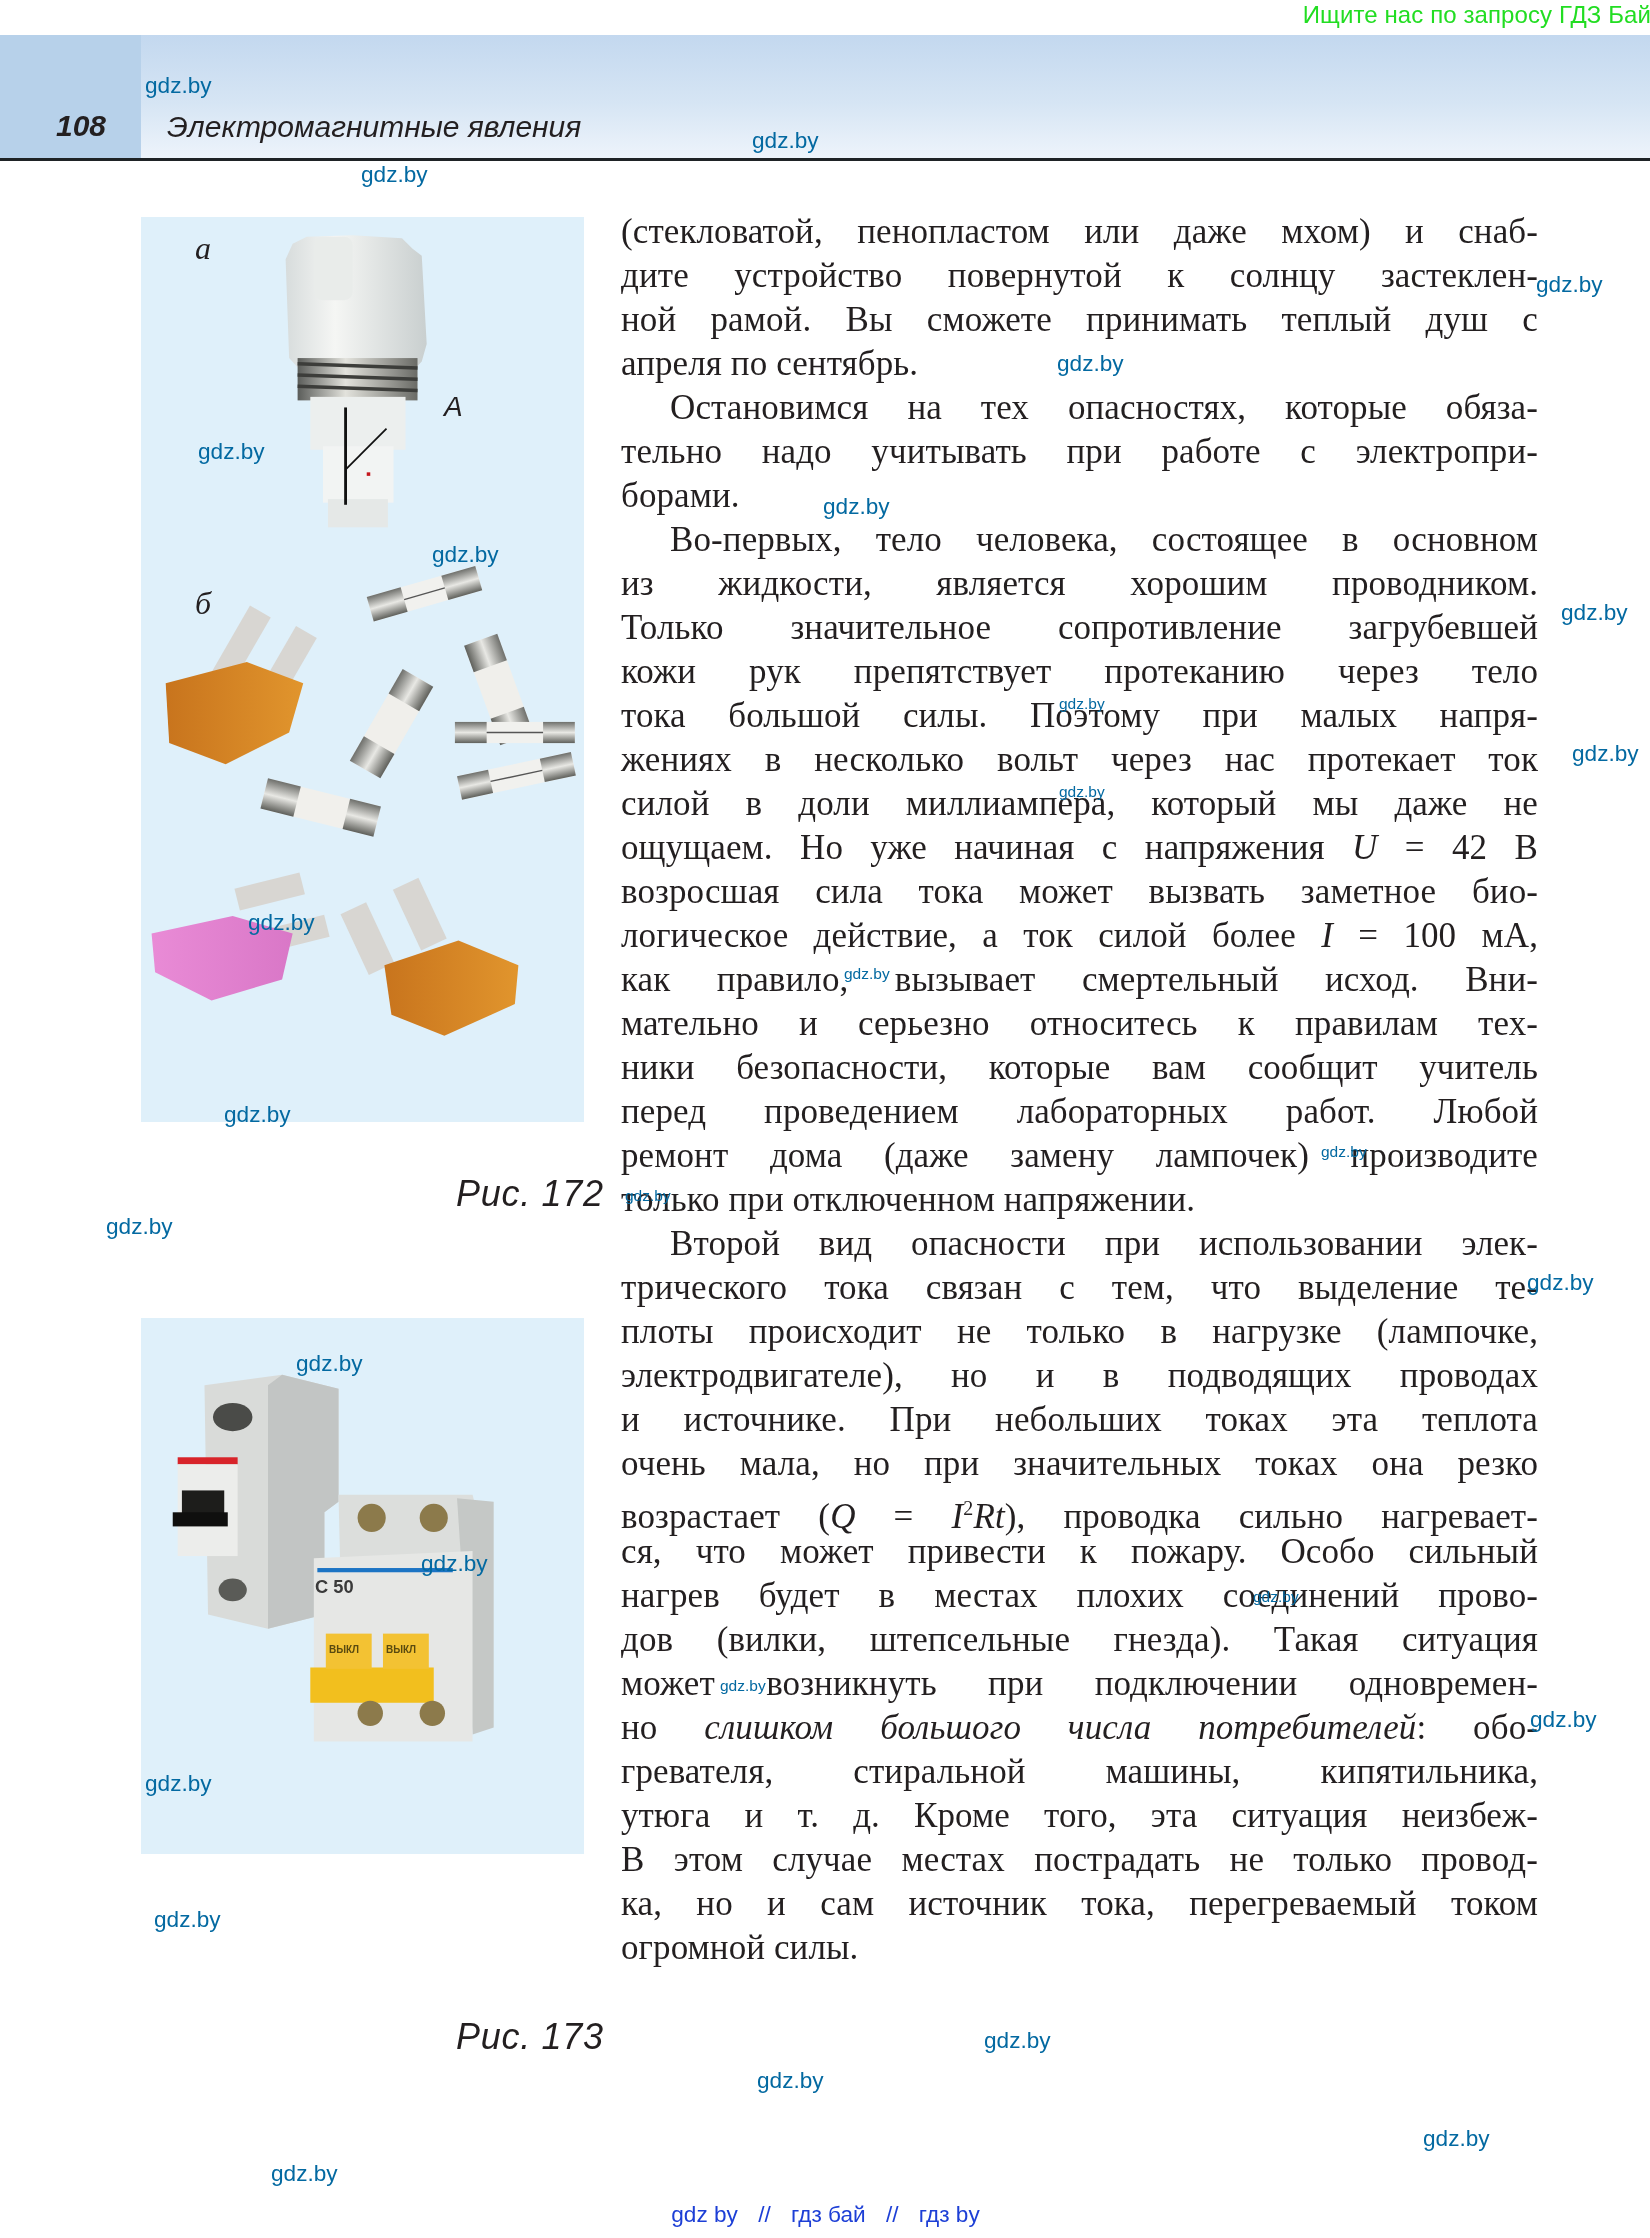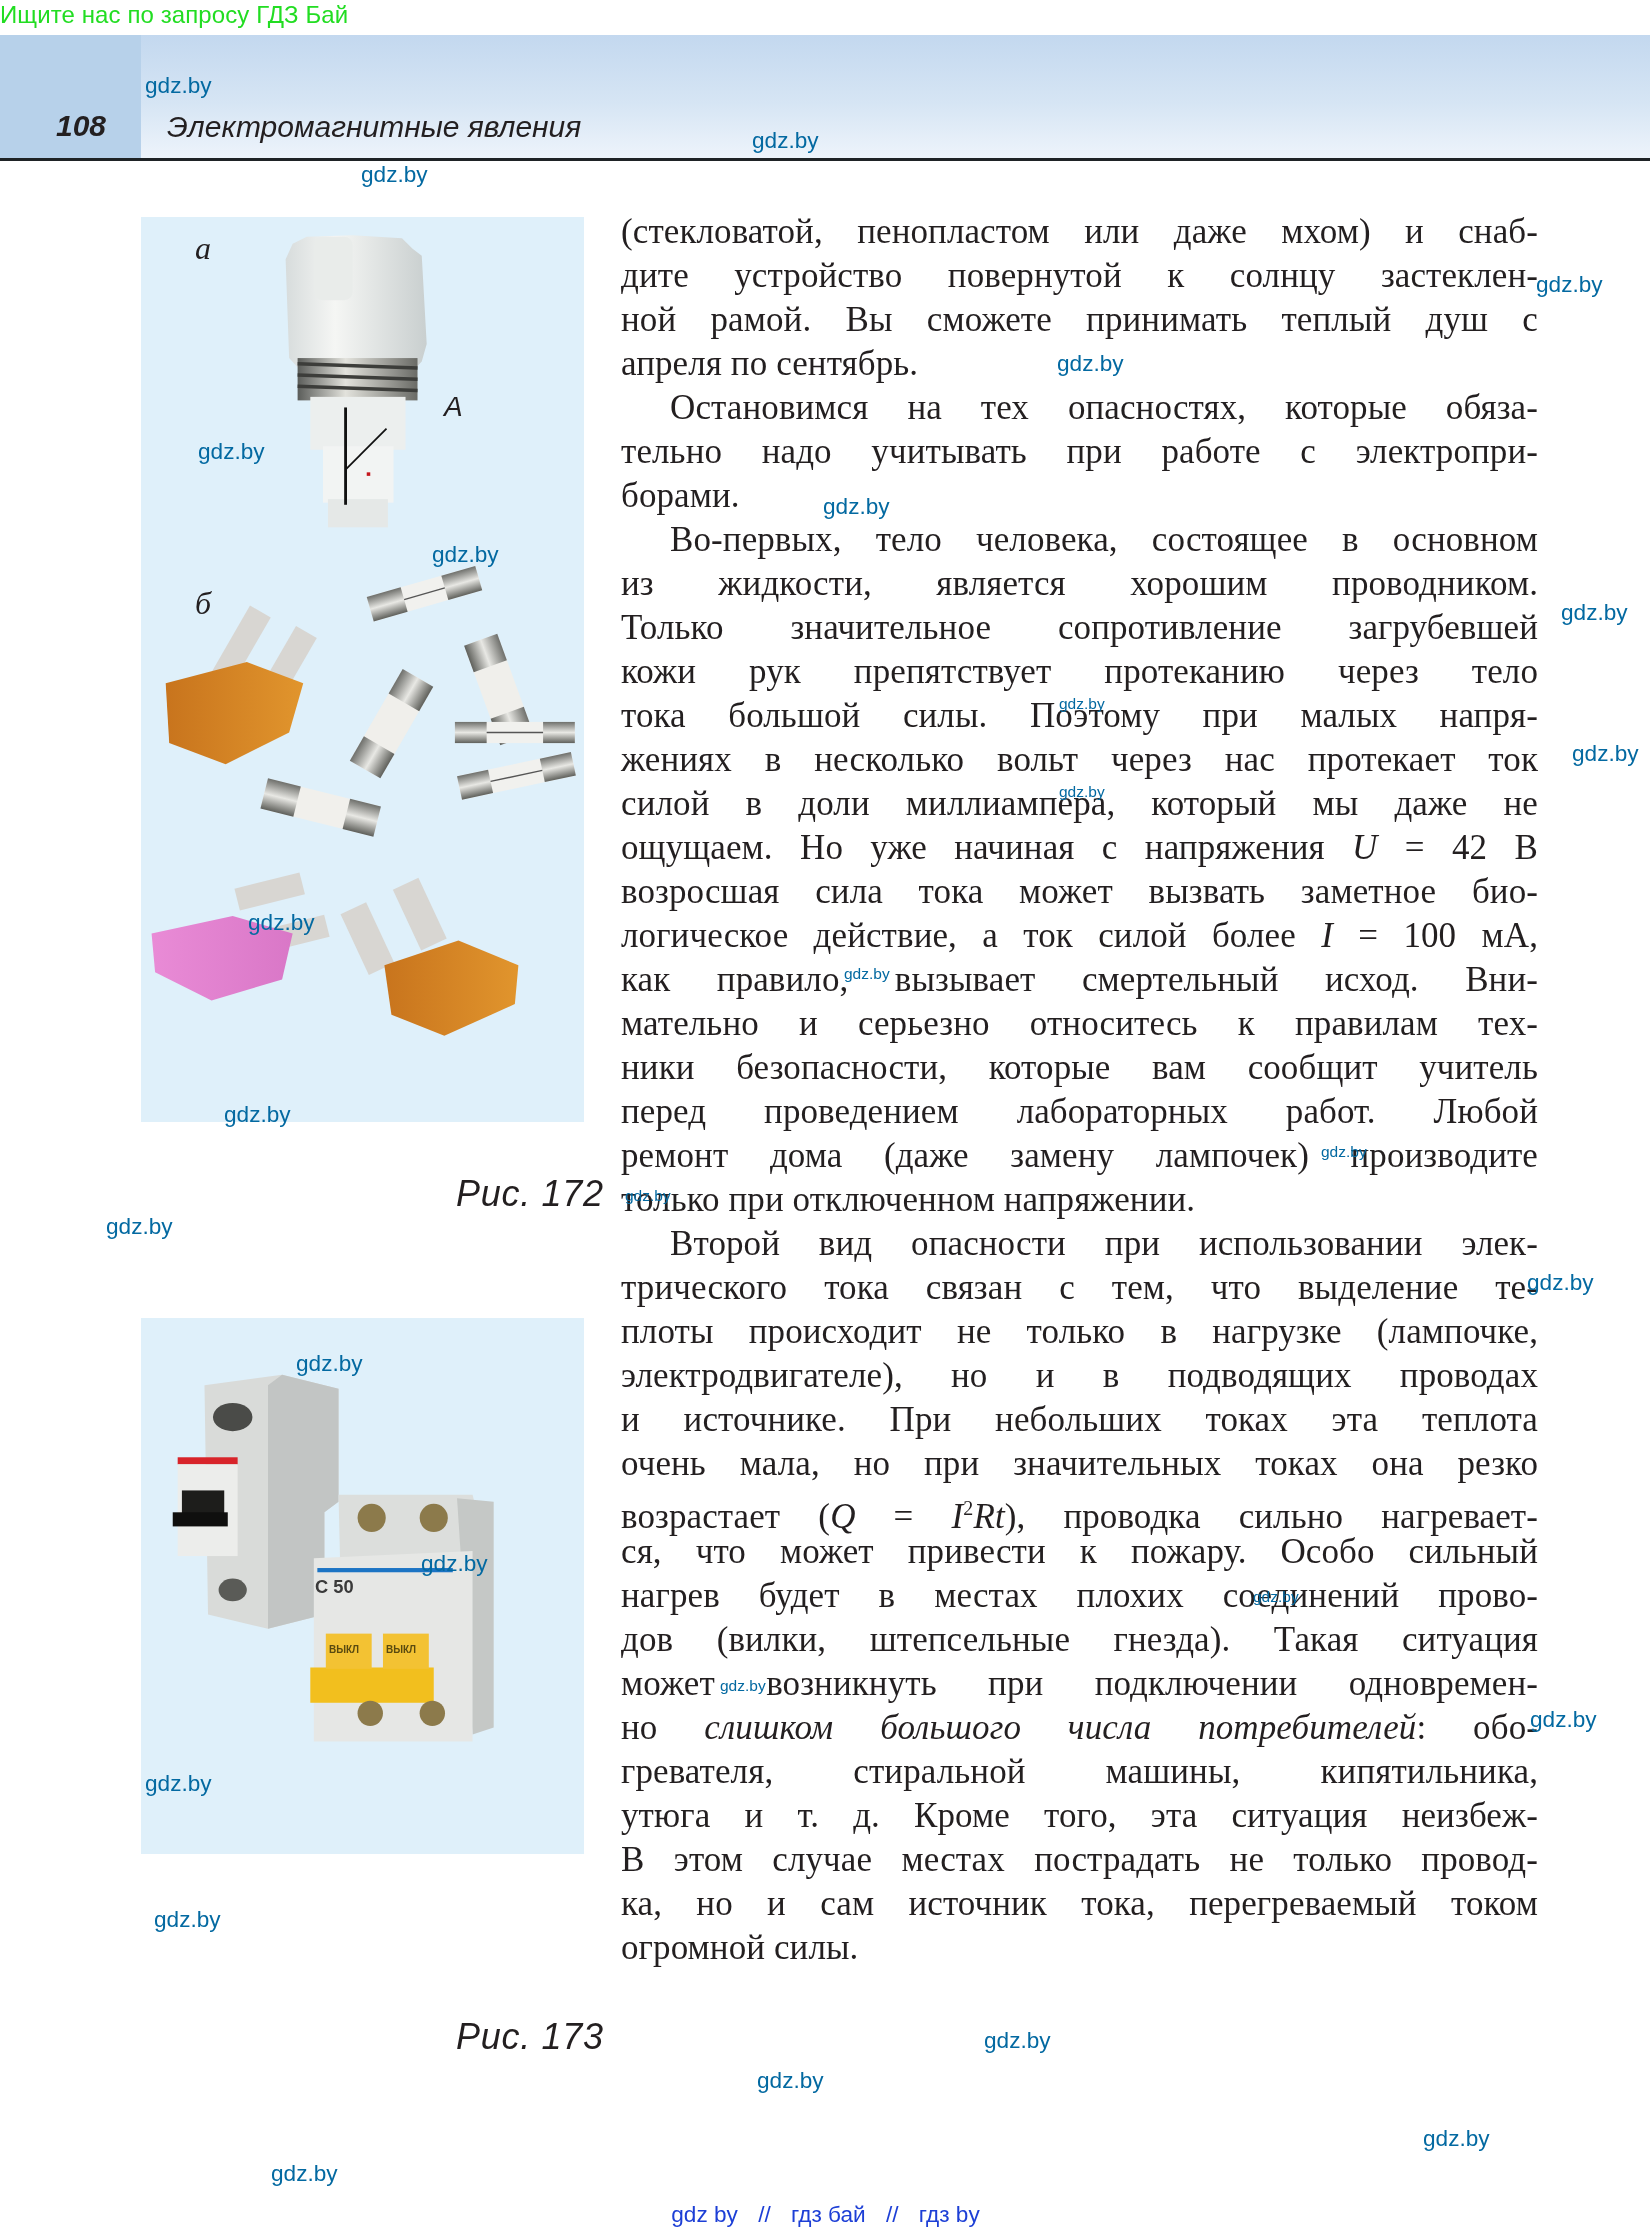--- a/index.html
+++ b/index.html
@@ -1,19 +1,19 @@
 <!DOCTYPE html>
 <html style="font-size:11.3px"><head>
 <meta charset="utf-8">
 <style>
   html, body { margin:0; padding:0; background:#ffffff; }
   body { width:1651px; height:2239px; position:relative; overflow:hidden;
          font-family:"Liberation Serif", serif; color:#231f20; }
   .abs { position:absolute; }
-  .topnote { left:0; width:1651px; top:1.4px; text-align:left; font-family:"Liberation Sans", sans-serif;
+  .topnote { left:0; width:1651px; top:1.4px; text-align:right; font-family:"Liberation Sans", sans-serif;
              font-size:24px; color:#22dd22; letter-spacing:0.1px; }
   .band { left:0; top:35px; width:1651px; height:124px;
           background:linear-gradient(180deg,#c3d8ef 0%,#d6e5f4 55%,#eef4fb 100%); }
   .band-left { left:0; top:35px; width:141px; height:124px; background:#b7d1ea; }
   .band-rule { left:0; top:158px; width:1651px; height:2.8px; background:#1f2326; }
   .pageno { left:56px; top:109px; font-family:"Liberation Sans", sans-serif; font-style:italic; font-weight:bold;
             font-size:30px; color:#231f20; }
   .chapter { left:167px; top:110px; font-family:"Liberation Sans", sans-serif; font-style:italic;
              font-size:30px; color:#231f20; }
   .wm { font-family:"Liberation Sans", sans-serif; color:#0369a1; font-size:22.6px; }

